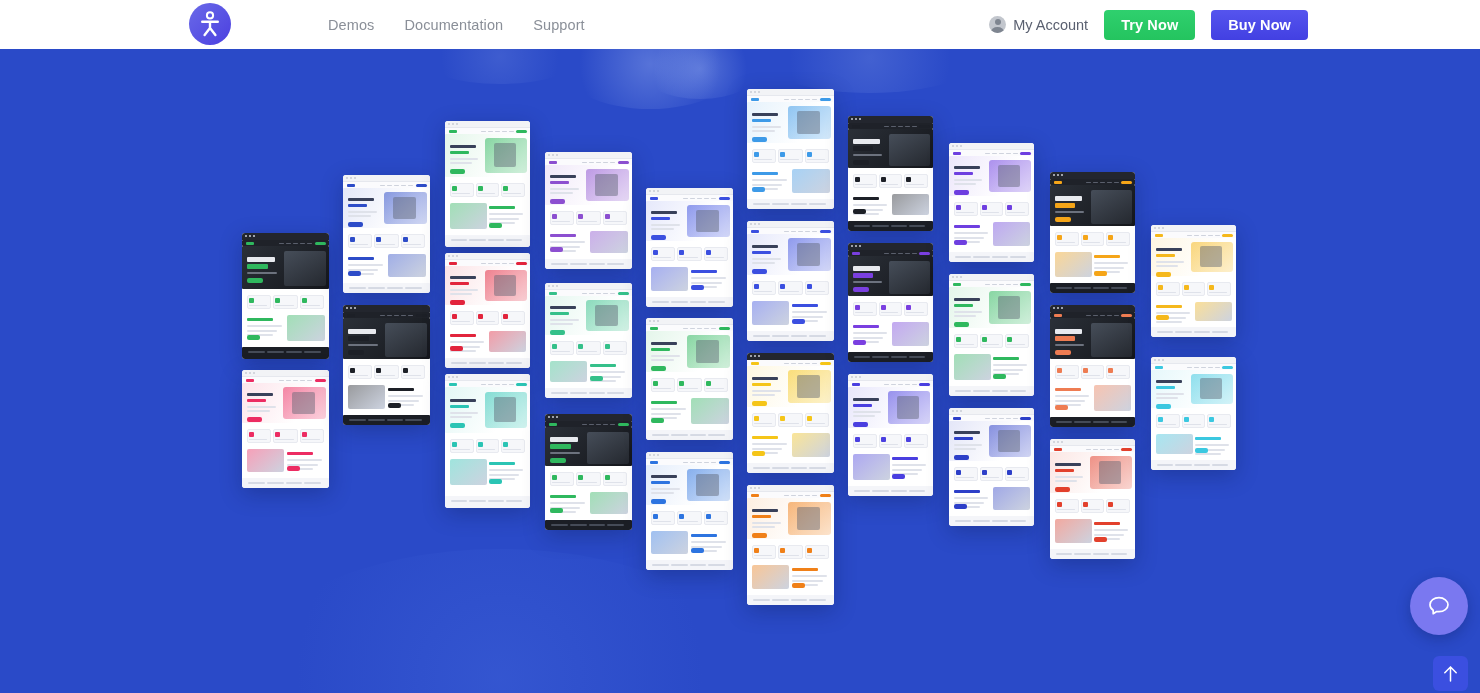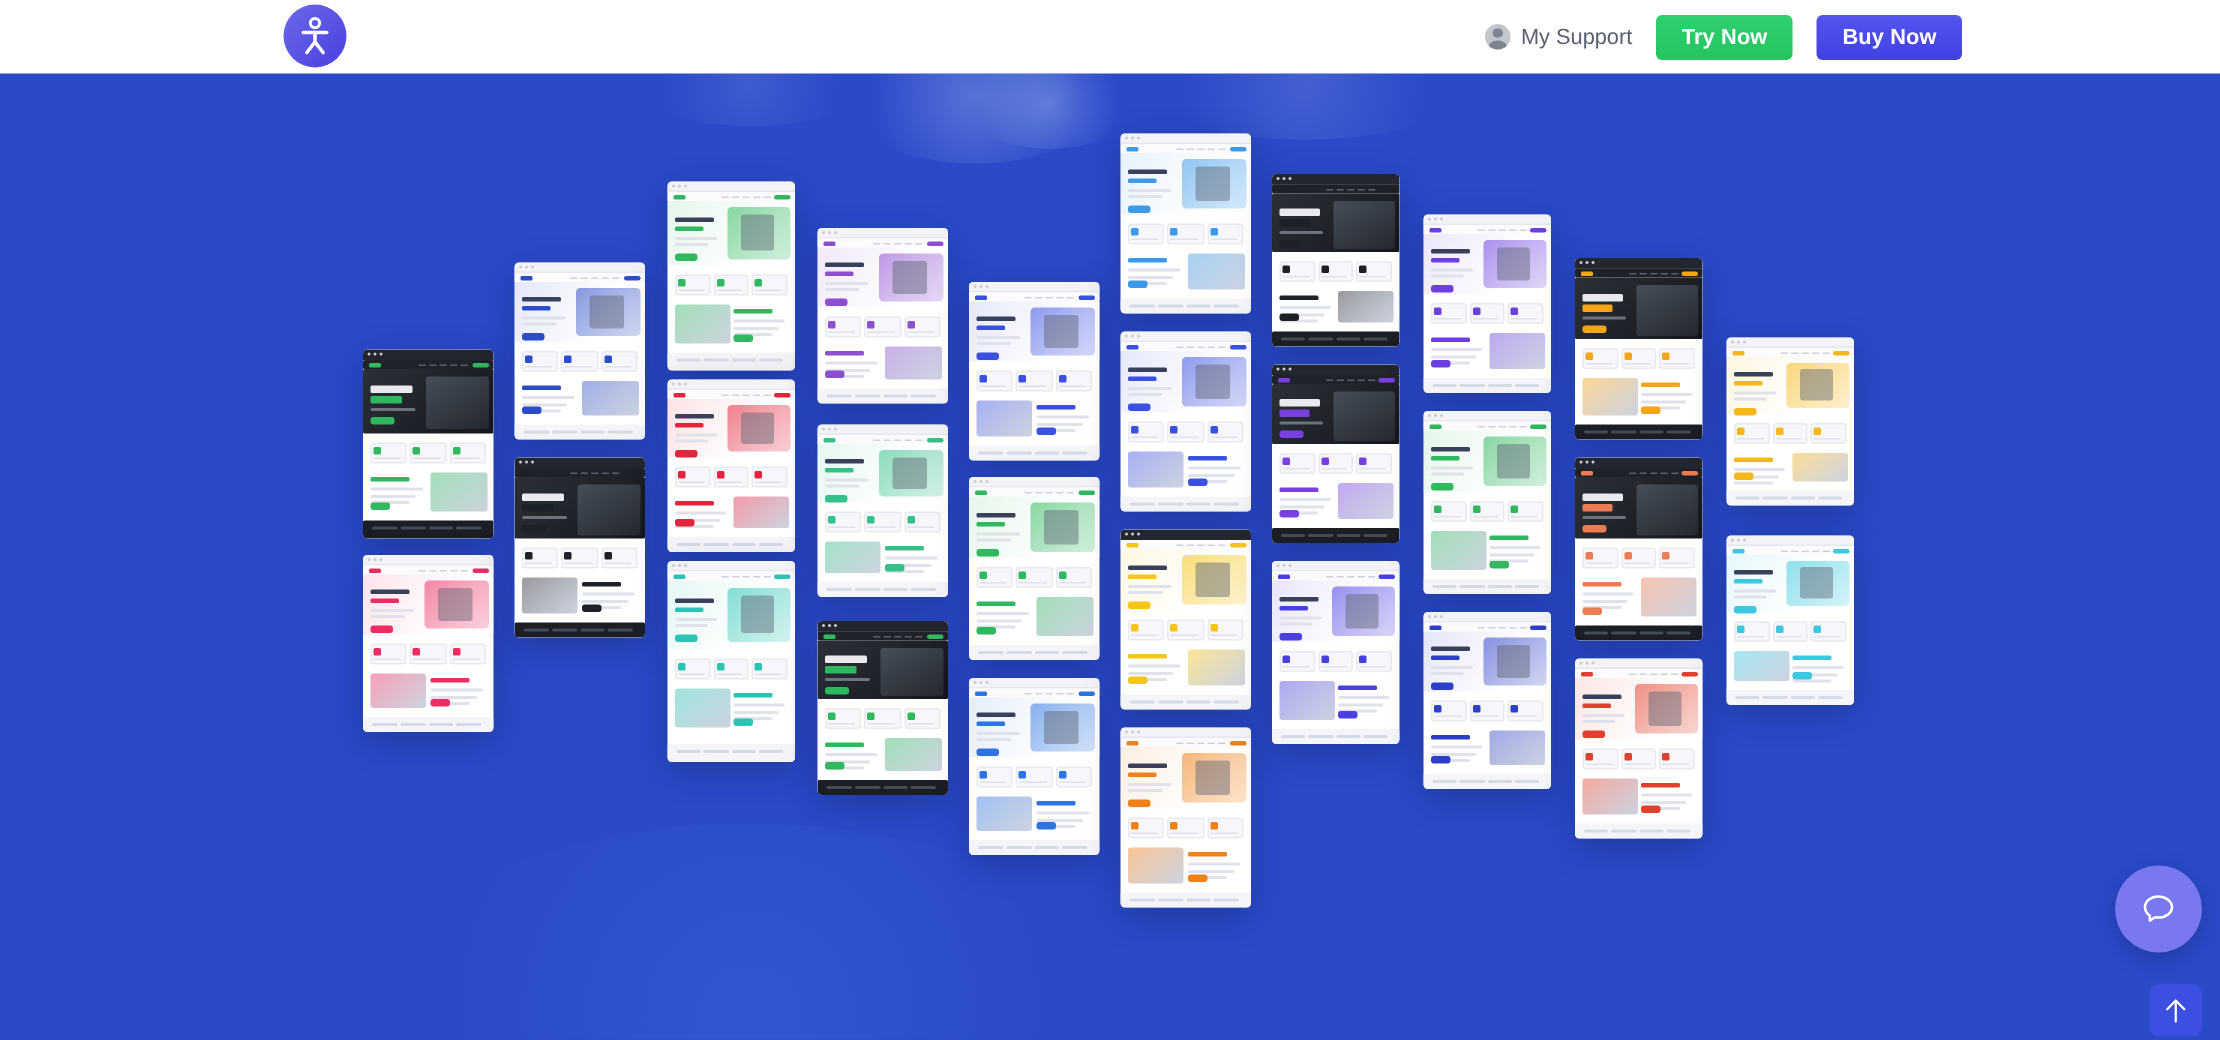--- a/index.html
+++ b/index.html
@@ -170,25 +170,30 @@
 <div class="header">
 
   <div class="logo">
     <svg width="24" height="26" viewBox="0 0 24 26" aria-hidden="true">
       <circle cx="12" cy="4.4" r="3.1" fill="none" stroke="#fff" stroke-width="2"></circle>
       <rect x="3" y="9.5" width="18" height="2.4" rx="1.2" fill="#fff"></rect>
       <path d="M12 11.9 L12 17 M12 17 L6.6 24 M12 17 L17.4 24" stroke="#fff" stroke-width="2.4" stroke-linecap="round" fill="none"></path>
     </svg>
   </div>
 
+  <nav class="nav">
+    <a href="#">Demos</a>
+    <a href="#">Documentation</a>
+    <a href="#">Support</a>
+  </nav>
 
   <div class="header-right">
     <div class="account">
       <span class="avatar-ic"></span>
-      <span>My Support</span>
+      <span>My Account</span>
     </div>
     <button class="btn btn-try">Try Now</button>
     <button class="btn btn-buy">Buy Now</button>
   </div>
 </div>
 
 <div class="hero">
   <div class="cloud c1"></div>
   <div class="cloud c2"></div>
   <div class="cloud c3"></div>

